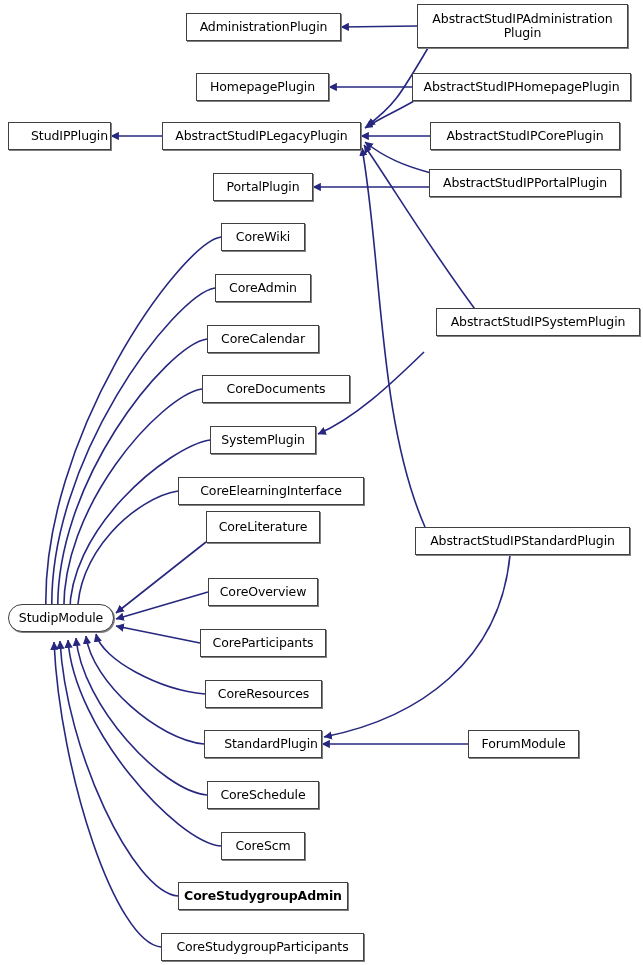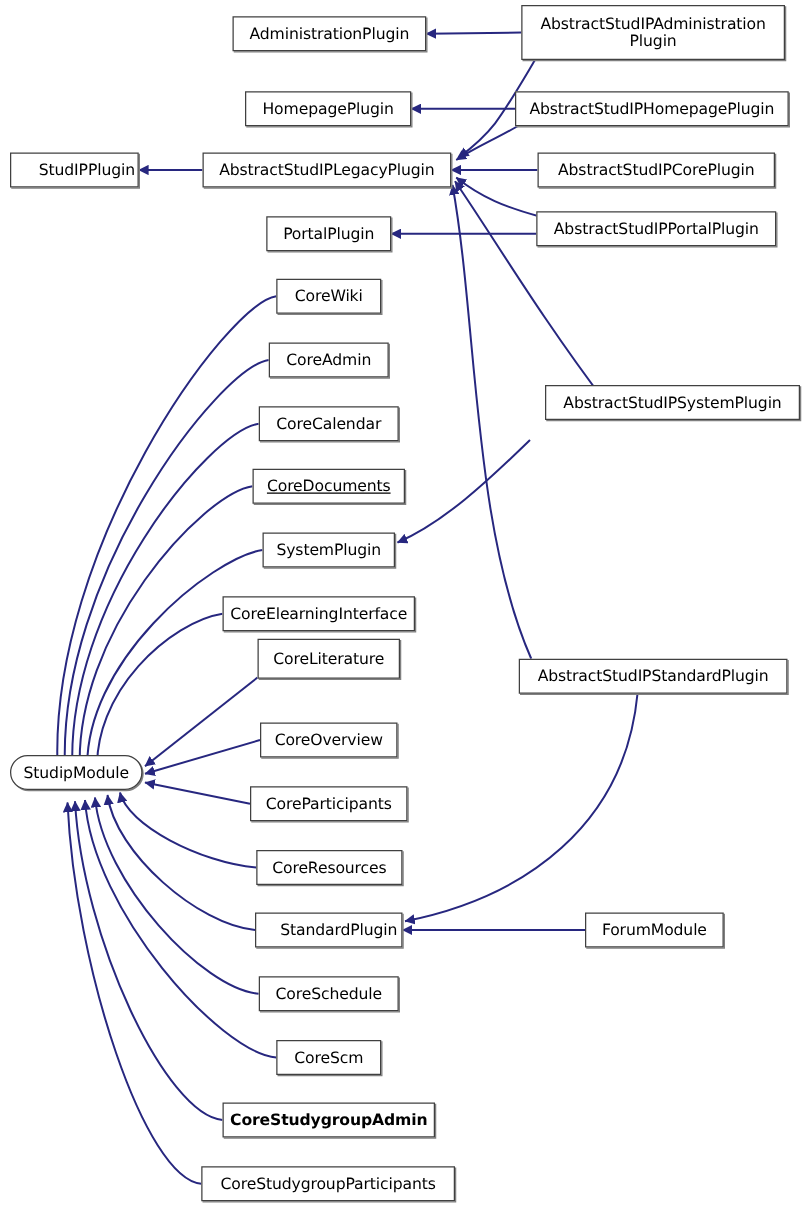--- a/index.html
+++ b/index.html
@@ -95,23 +95,23 @@
 Plugin</div>
       <div class="node" style="left: 412px; top: 73px; width: 219px; height: 28px;">AbstractStudIPHomepagePlugin</div>
       <div class="node" style="left: 430px; top: 122px; width: 190px; height: 28px;">AbstractStudIPCorePlugin</div>
       <div class="node" style="left: 429px; top: 169px; width: 192px; height: 28px;">AbstractStudIPPortalPlugin</div>
       <div class="node" style="left: 421px; top: 308px; width: 204px; height: 28px; margin-left: 15px;">AbstractStudIPSystemPlugin</div>
       <div class="node" style="left: 415px; top: 527px; width: 215px; height: 28px;">AbstractStudIPStandardPlugin</div>
       <div class="node" style="left: 8px; top: 604px; width: 106px; height: 28px; border-radius: 14px;">StudipModule</div>
       <div class="node" style="left: 221px; top: 223px; width: 84px; height: 28px;">CoreWiki</div>
       <div class="node" style="left: 215px; top: 274px; width: 96px; height: 28px;">CoreAdmin</div>
       <div class="node" style="left: 207px; top: 325px; width: 112px; height: 28px;">CoreCalendar</div>
-      <div class="node" style="left: 202px; top: 375px; width: 122px; height: 28px; text-decoration: underline;">CoreDocuments</div>
+      <div class="node" style="left: 202px; top: 375px; width: 148px; height: 28px;">CoreDocuments</div>
       <div class="node" style="left: 210px; top: 426px; width: 106px; height: 28px;">SystemPlugin</div>
-      <div class="node" style="left: 178px; top: 477px; width: 154px; height: 28px;">CoreElearningInterface</div>
+      <div class="node" style="left: 178px; top: 477px; width: 186px; height: 28px;">CoreElearningInterface</div>
       <div class="node" style="left: 206px; top: 511px; width: 114px; height: 32px;">CoreLiterature</div>
       <div class="node" style="left: 208px; top: 578px; width: 110px; height: 28px;">CoreOverview</div>
       <div class="node" style="left: 200px; top: 629px; width: 126px; height: 28px;">CoreParticipants</div>
       <div class="node" style="left: 205px; top: 680px; width: 117px; height: 28px;">CoreResources</div>
       <div class="node" style="left: 204px; top: 730px; width: 118px; height: 28px; padding-left: 16px;">StandardPlugin</div>
       <div class="node" style="left: 468px; top: 730px; width: 111px; height: 28px;">ForumModule</div>
       <div class="node" style="left: 207px; top: 781px; width: 112px; height: 28px;">CoreSchedule</div>
       <div class="node" style="left: 221px; top: 832px; width: 84px; height: 28px;">CoreScm</div>
       <div class="node" style="left: 178px; top: 882px; width: 170px; height: 28px; font-weight: bold;">CoreStudygroupAdmin</div>
       <div class="node" style="left: 161px; top: 933px; width: 203px; height: 28px;">CoreStudygroupParticipants</div>

